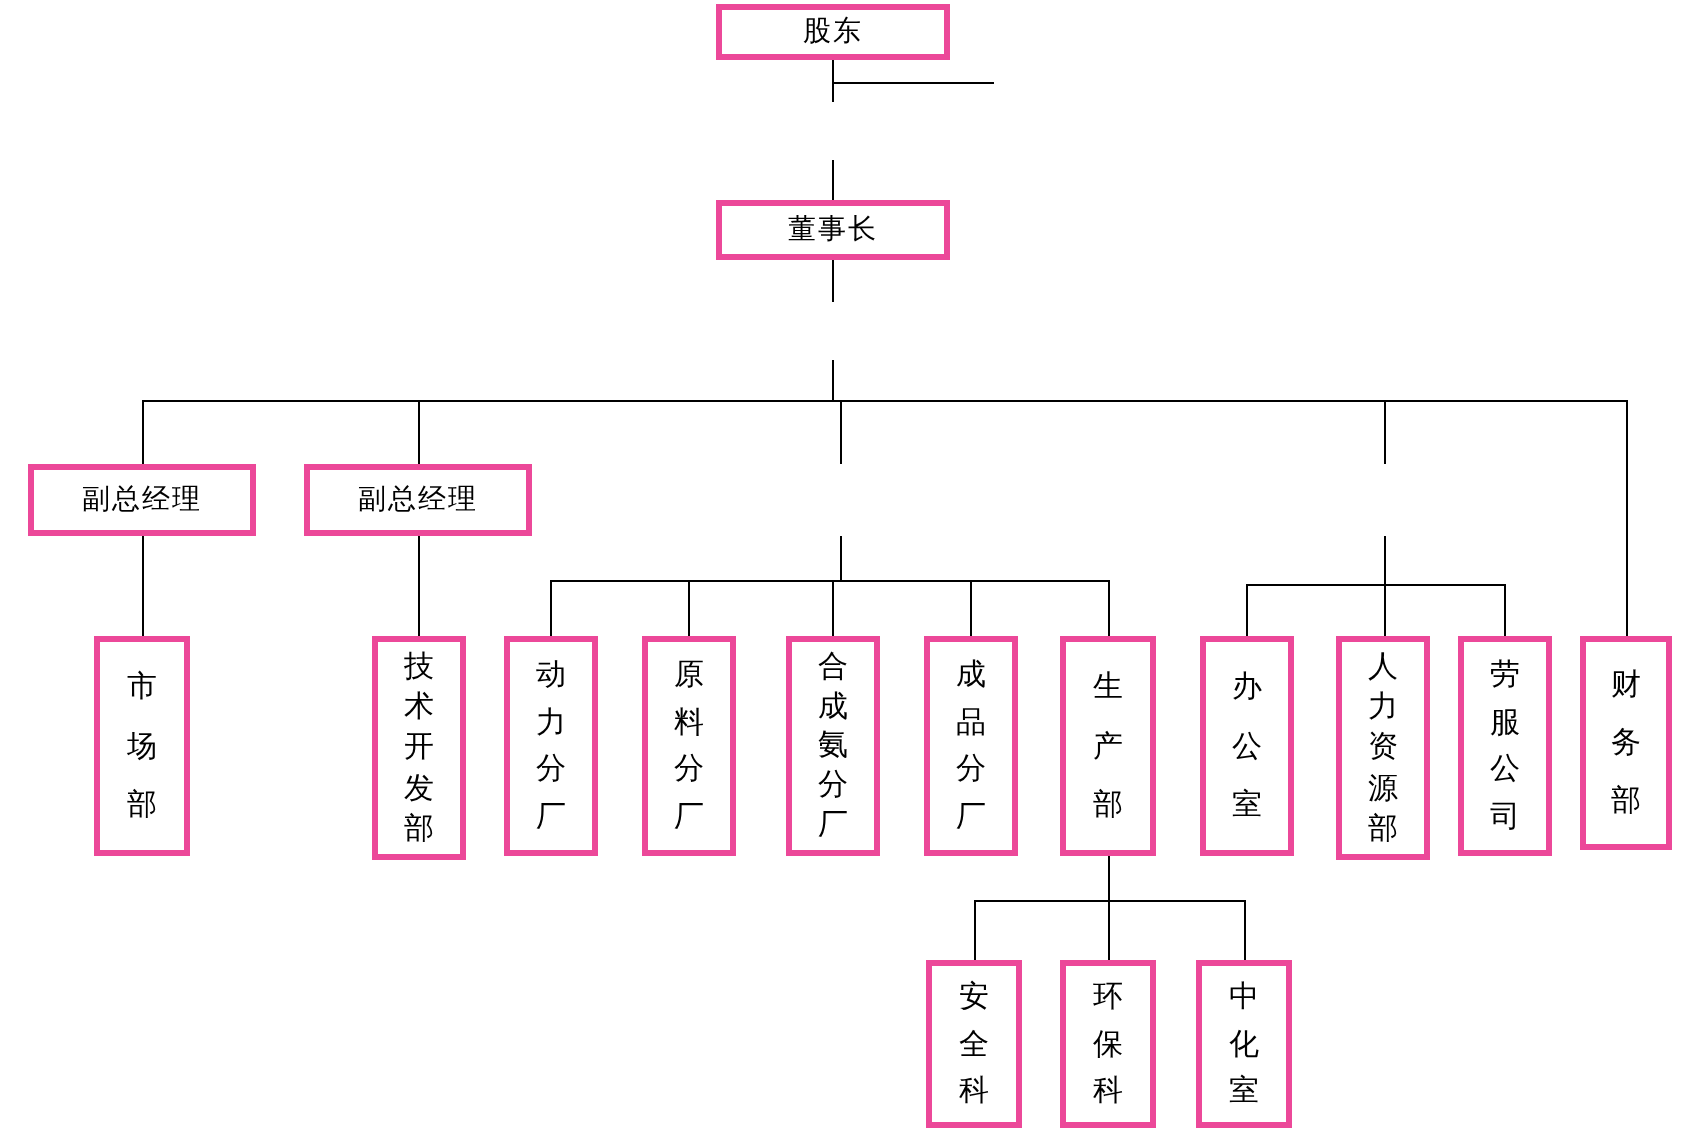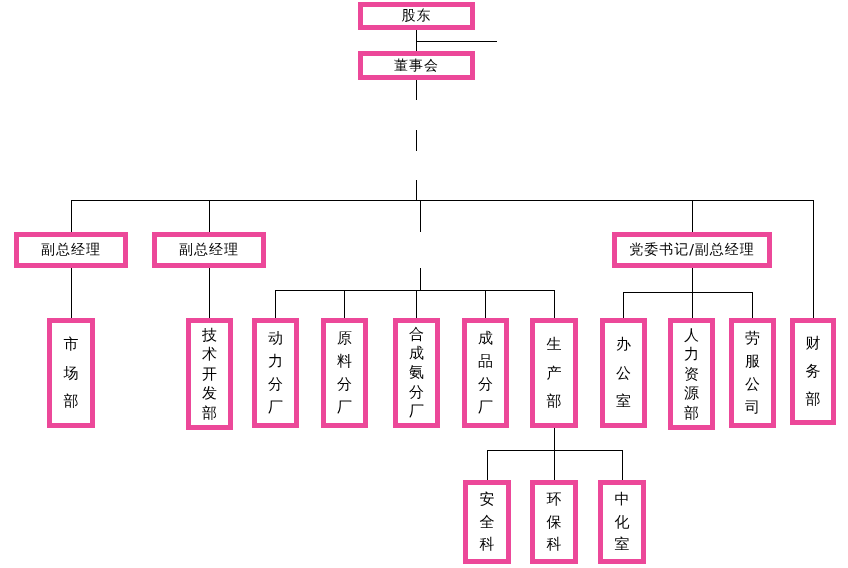--- a/index.html
+++ b/index.html
@@ -12,21 +12,21 @@
     width: 848px;
     height: 568px;
     background: #ffffff;
     font-family: "DejaVu Sans", "Liberation Sans", sans-serif;
     color: #000000;
     overflow: hidden;
   }
   .box {
     position: absolute;
     background: #ffffff;
-    border: 5px solid #ec4899;
+    border: 3px solid #ec4899;
     box-sizing: border-box;
     color: #000000;
   }
   .box.h {
     display: flex;
     align-items: center;
     justify-content: center;
     font-size: 14px;
     letter-spacing: 1px;
     white-space: nowrap;
@@ -48,30 +48,29 @@
   }
 </style>
 </head>
 <body>
 
 <div id="canvas">
 
   <div class="box h" style="left:358px;top:2px;width:117px;height:28px">股东</div>
 
 
-  <div class="box h" style="left:358px;top:51px;width:117px;height:29px">董事会</div>
-
+
+  <div class="box h" style="left:358px;top:100px;width:117px;height:30px">董事长</div>
 
 
   <div class="box h" style="left:14px;top:232px;width:114px;height:36px">副总经理</div>
 
   <div class="box h" style="left:152px;top:232px;width:114px;height:36px">副总经理</div>
 
 
-  <div class="box h" style="left:612px;top:232px;width:160px;height:36px">党委书记/副总经理</div>
 
   <div class="box v" style="left:47px;top:318px;width:48px;height:110px">
       <span class="vc">市</span>
       <span class="vc">场</span>
       <span class="vc">部</span>
     </div>
 
   <div class="box v" style="left:186px;top:318px;width:47px;height:112px">
       <span class="vc">技</span>
       <span class="vc">术</span>

